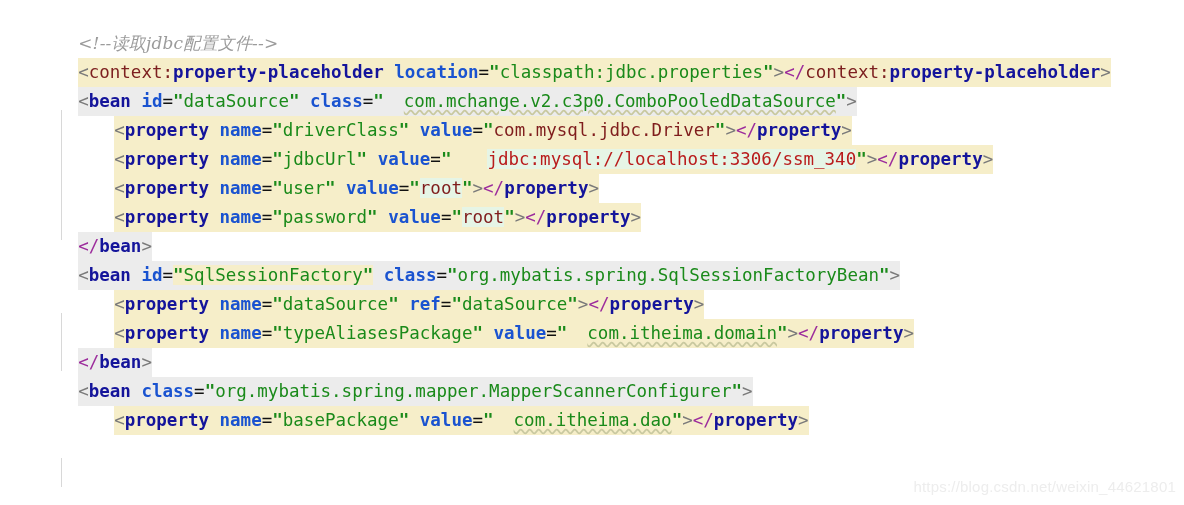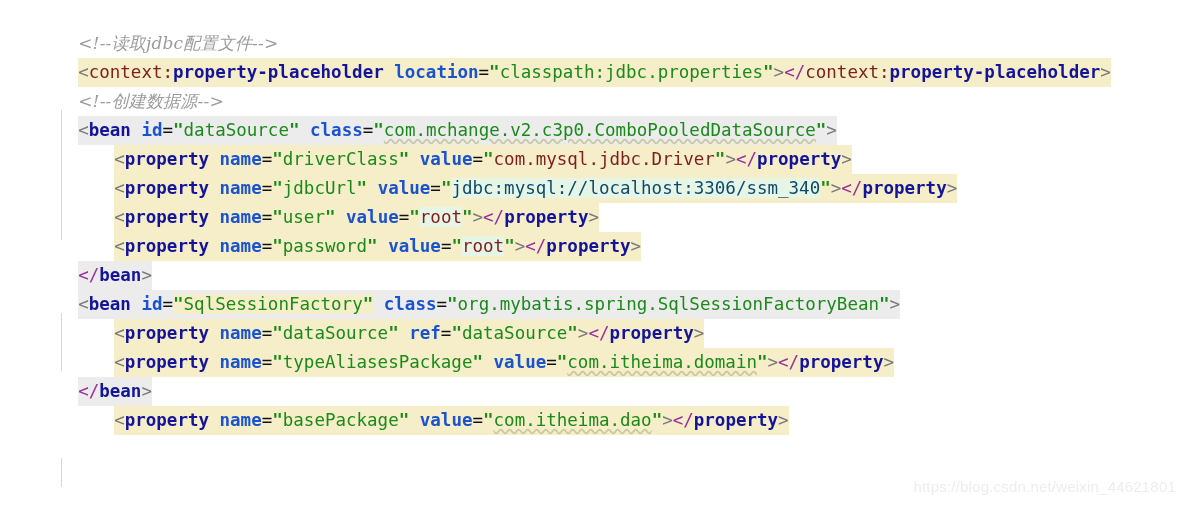--- a/index.html
+++ b/index.html
@@ -55,27 +55,28 @@
   
   .punct     { color: #7a7a7a; }          
   .slash     { color: #9c2c9c; }          
   .ns        { color: #7d2020; }          
   .tag       { color: #14149b; font-weight: bold; }  
   .attr      { color: #1a53d0; font-weight: bold; }  
   .eq        { color: #111111; }
   .quote     { color: #1a8a1a; font-weight: bold; }  
   .val       { color: #1a8a1a; }          
   .val-gray  { color: #7f1d1d; }          
-  .val-url   { color: #0c4a6e; }          
+  .val-url   { color: #b91c1c; margin-left: 36px; }          
 
   .squiggle {
     text-decoration: underline;
     text-decoration-style: wavy;
     text-decoration-color: #c9c9a0;
     text-underline-offset: 2px;
+    margin-left: 20px;
   }
 
   
   .indent-guide {
     position: absolute;
     width: 1px;
     background: #d8d8d8;
   }
 
   
@@ -101,23 +102,20 @@
   <div class="indent-guide" style="left:61px; top:458px; height:29px;"></div>
 
   <div class="line">
     <span class="ln-inner comment">&lt;!--读取jdbc配置文件--&gt;</span>
   </div>
 
   <div class="line">
     <span class="ln-inner bg-cream"><span class="punct">&lt;</span><span class="ns">context:</span><span class="tag">property-placeholder</span><span class="eq"> </span><span class="attr">location</span><span class="eq">=</span><span class="quote">"</span><span class="val">classpath:jdbc.properties</span><span class="quote">"</span><span class="punct">&gt;</span><span class="slash">&lt;/</span><span class="ns">context:</span><span class="tag">property-placeholder</span><span class="punct">&gt;</span></span>
   </div>
 
-  <div class="line">
-    <span class="ln-inner comment">&lt;!--创建数据源--&gt;</span>
-  </div>
 
   <div class="line">
     <span class="ln-inner bg-gray"><span class="punct">&lt;</span><span class="tag">bean</span> <span class="attr">id</span><span class="eq">=</span><span class="quote">"</span><span class="val">dataSource</span><span class="quote">"</span> <span class="attr">class</span><span class="eq">=</span><span class="quote">"</span><span class="val squiggle">com.mchange.v2.c3p0.ComboPooledDataSource</span><span class="quote">"</span><span class="punct">&gt;</span></span>
   </div>
 
   <div class="line" style="padding-left:72px;">
     <span class="ln-inner bg-cream"><span class="punct">&lt;</span><span class="tag">property</span> <span class="attr">name</span><span class="eq">=</span><span class="quote">"</span><span class="val">driverClass</span><span class="quote">"</span> <span class="attr">value</span><span class="eq">=</span><span class="quote">"</span><span class="val-gray">com.mysql.jdbc.Driver</span><span class="quote">"</span><span class="punct">&gt;</span><span class="slash">&lt;/</span><span class="tag">property</span><span class="punct">&gt;</span></span>
   </div>
 
   <div class="line" style="padding-left:72px;">
@@ -147,20 +145,23 @@
 
   <div class="line" style="padding-left:72px;">
     <span class="ln-inner bg-cream"><span class="punct">&lt;</span><span class="tag">property</span> <span class="attr">name</span><span class="eq">=</span><span class="quote">"</span><span class="val">typeAliasesPackage</span><span class="quote">"</span> <span class="attr">value</span><span class="eq">=</span><span class="quote">"</span><span class="val squiggle">com.itheima.domain</span><span class="quote">"</span><span class="punct">&gt;</span><span class="slash">&lt;/</span><span class="tag">property</span><span class="punct">&gt;</span></span>
   </div>
 
   <div class="line">
     <span class="ln-inner bg-gray"><span class="slash">&lt;/</span><span class="tag">bean</span><span class="punct">&gt;</span></span>
   </div>
 
 
+  <div class="line">
+    <span class="ln-inner bg-gray"><span class="punct">&lt;</span><span class="tag">bean</span> <span class="attr">class</span><span class="eq">=</span><span class="quote">"</span><span class="val">org.mybatis.spring.mapper.MapperScannerConfigurer</span><span class="quote">"</span><span class="punct">&gt;</span></span>
+  </div>
 
   <div class="line" style="padding-left:72px;">
     <span class="ln-inner bg-cream"><span class="punct">&lt;</span><span class="tag">property</span> <span class="attr">name</span><span class="eq">=</span><span class="quote">"</span><span class="val">basePackage</span><span class="quote">"</span> <span class="attr">value</span><span class="eq">=</span><span class="quote">"</span><span class="val squiggle">com.itheima.dao</span><span class="quote">"</span><span class="punct">&gt;</span><span class="slash">&lt;/</span><span class="tag">property</span><span class="punct">&gt;</span></span>
   </div>
 
   <div class="line">
     
   </div>
 
   <div id="watermark">https://blog.csdn.net/weixin_44621801</div>

